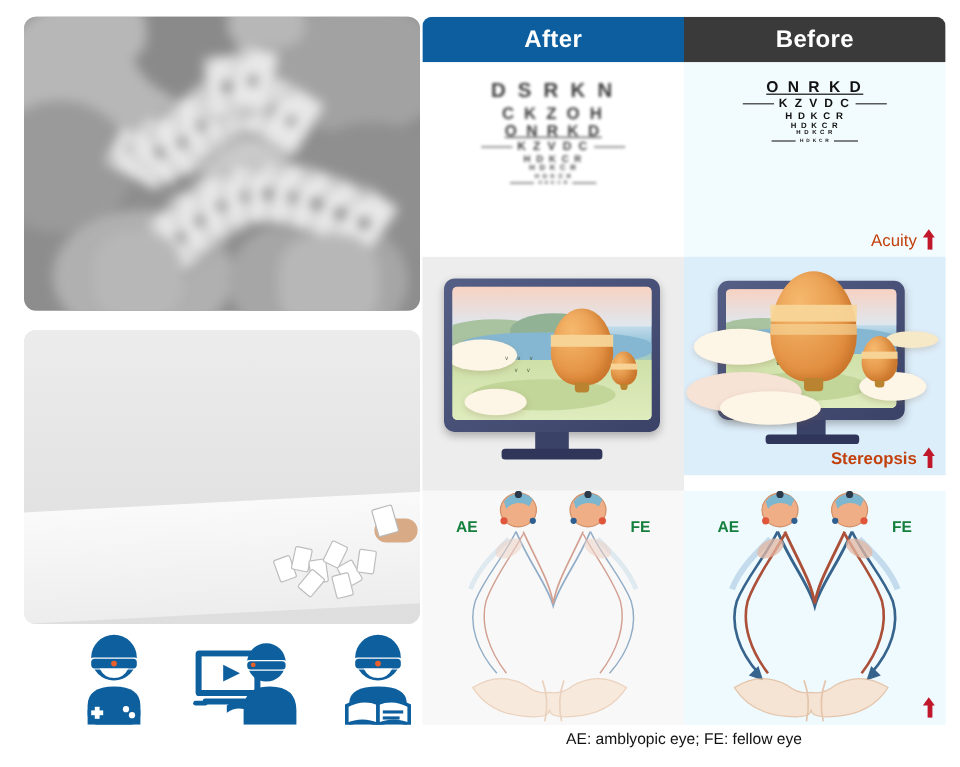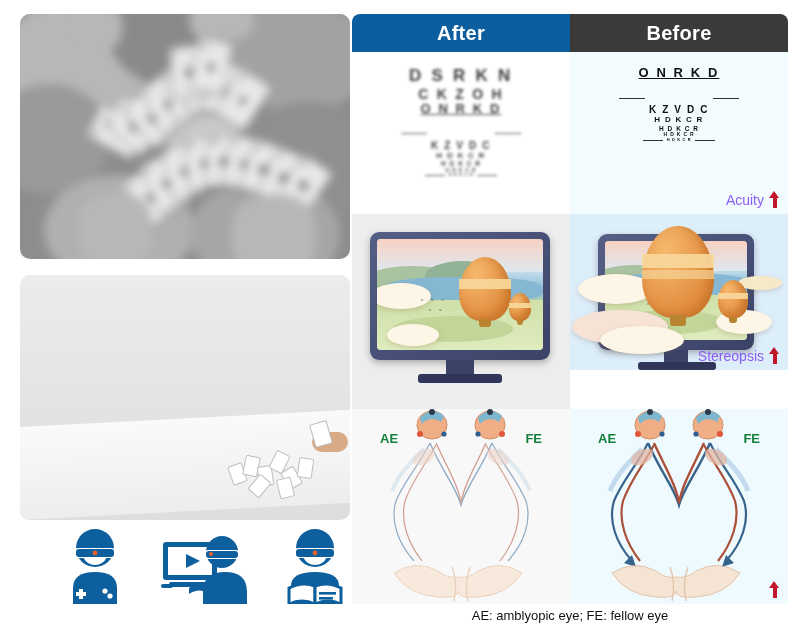--- a/index.html
+++ b/index.html
@@ -54,28 +54,28 @@
 
   .bg-b1{background:#ffffff;} .bg-a1{background:#f2fbfd;}
   .bg-b2{background:#ededed;} .bg-a2{background:#ddeefb;}
   .bg-b3{background:#f8f8f8;} .bg-a3{background:#effaff;}
 
   
   .chart{padding-top:14px;text-align:center;font-family:"Liberation Sans",sans-serif;color:#111;}
   .chart.blurry{filter:blur(1.35px);opacity:.82;}
   .cl{font-weight:bold;letter-spacing:.16em;line-height:1.15;}
   .l1{font-size:17px;} .l2{font-size:14px;} .l3{font-size:13px;text-decoration:underline;}
-  .l4{font-size:10px;margin-top:23px;} .l5{font-size:8px;} .l6{font-size:6.5px;}
+  .l4{font-size:10px;} .l5{font-size:8px;} .l6{font-size:6.5px;}
   .l7{font-size:5px;} .l8{font-size:4px;}
   .rule-line{display:flex;align-items:center;justify-content:center;gap:4px;}
   .rule{height:1px;background:#333;width:26px;}
   .rule.sm{width:20px;}
 
   .metric{position:absolute;right:8px;bottom:6px;display:flex;align-items:center;gap:5px;
-          font-size:14px;color:#8b5cf6;white-space:nowrap;}
+          font-size:14px;color:#c2410c;white-space:nowrap;}
   .up-arrow{width:11px;height:17px;position:relative;flex:none;}
   .up-arrow i{position:absolute;left:3.5px;bottom:0;width:4px;height:11px;background:#c0182a;}
   .up-arrow b{position:absolute;left:0;top:0;width:0;height:0;border-left:5.5px solid transparent;
               border-right:5.5px solid transparent;border-bottom:7px solid #c0182a;}
 
   
   .tvwrap{position:absolute;inset:0;}
   .tv{position:absolute;}
   .tv-bezel{position:absolute;inset:0;background:linear-gradient(145deg,#555f86,#3b4268);border-radius:9px;
             box-shadow:0 3px 7px rgba(0,0,0,.28);}
@@ -382,21 +382,21 @@
                   <div class="bal-stripe" style="top:36%;"></div>
                   <div class="bal-basket" style="bottom:-4px;width:6px;height:5px;"></div>
                 </div>
               </div>
               <div class="tv-stand-neck" style="left:76px;top:128px;width:28px;height:18px;"></div>
               <div class="tv-stand-base" style="left:48px;top:142px;width:84px;height:9px;"></div>
             </div>
           </div>
         </div>
 
-        <div class="cell bg-a2" style="height:156px;">
+        <div class="cell bg-a2" style="height:182px;font-weight:bold;">
           <div class="tvwrap">
             <div class="tv" style="left:28px;top:20px;width:156px;height:116px;">
               <div class="tv-bezel"></div>
               <div class="tv-screen">
                 <div class="sky-band" style="top:0;height:30%;background:linear-gradient(180deg,#f7d2c2,#dfe7ef);"></div>
                 <div class="hill" style="left:-10px;top:24%;width:80px;height:24px;background:#a9c2a0;"></div>
                 <div class="lake" style="left:4px;top:32%;width:140px;height:24px;background:#86b7d2;"></div>
                 <div class="field"></div>
                 <div class="field-path" style="left:14px;bottom:6px;width:104px;height:24px;"></div>
                 <div class="birds" style="left:34px;bottom:42px;">ᵛ ᵛ ᵛ</div>

